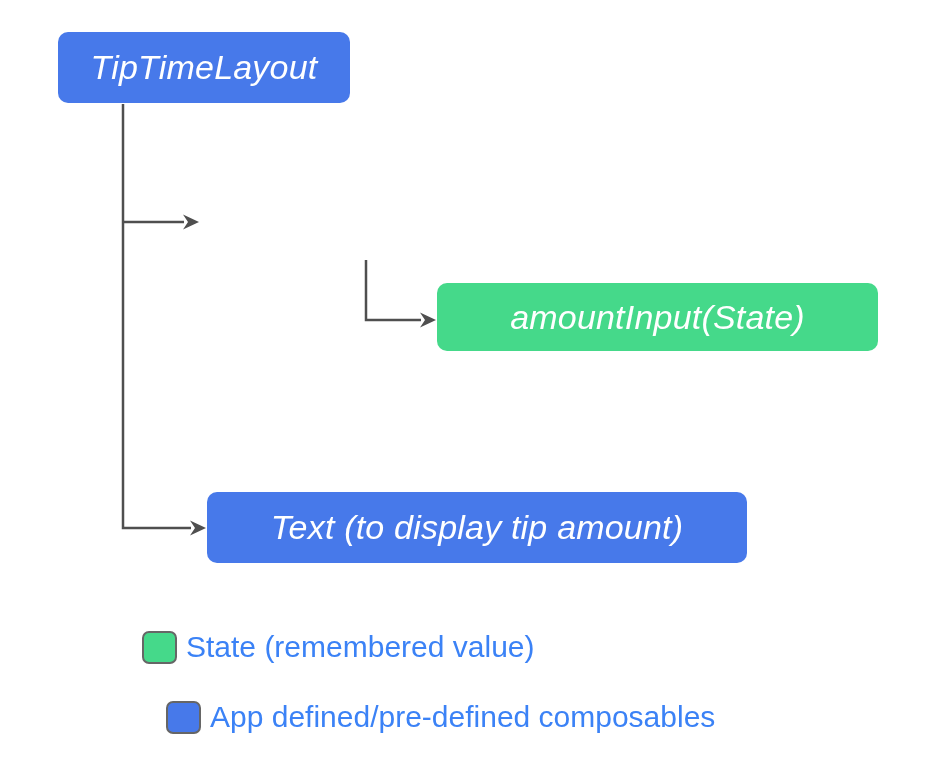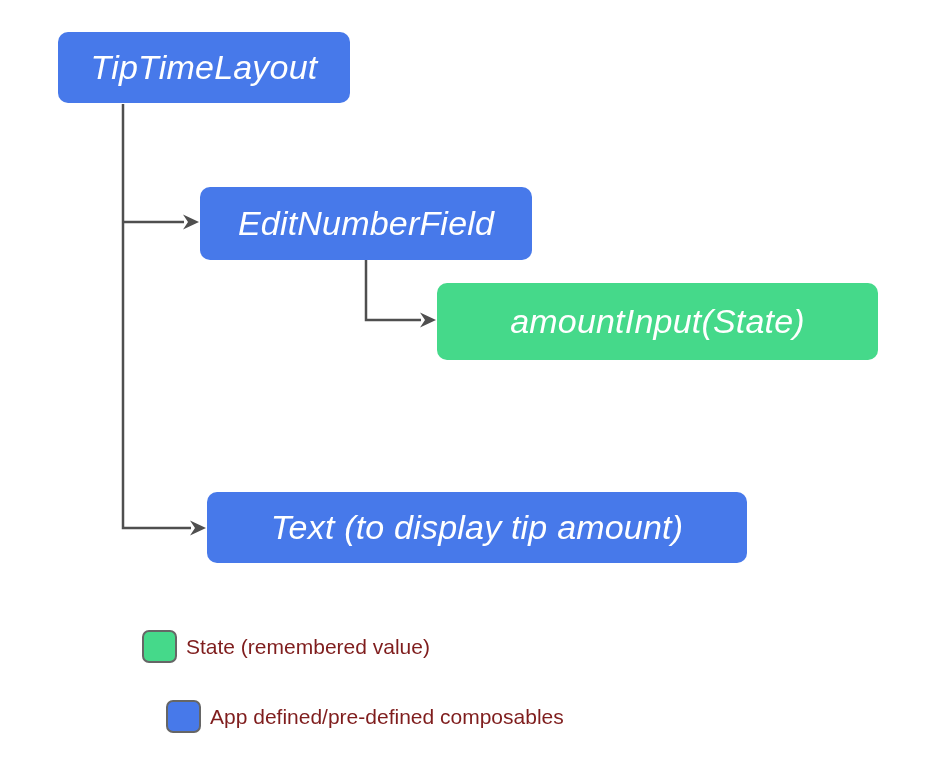--- a/index.html
+++ b/index.html
@@ -32,43 +32,43 @@
     font-size: 34px;
     letter-spacing: 0.2px;
     white-space: nowrap;
     font-style: italic;
   }
   .node.blue  { background: var(--blue); }
   .node.green { background: var(--green); }
 
   #node-tiptimelayout   { left: 58px;  top: 32px;  width: 292px; height: 71px; }
   #node-editnumberfield { left: 200px; top: 187px; width: 332px; height: 73px; }
-  #node-amountinput     { left: 437px; top: 283px; width: 441px; height: 77px; }
+  #node-amountinput     { left: 437px; top: 283px; width: 441px; height: 68px; }
   #node-text            { left: 207px; top: 492px; width: 540px; height: 71px; }
 
   .legend-item {
     position: absolute;
     display: flex;
     align-items: center;
     gap: 9px;
   }
   #legend-state      { left: 142px; top: 630px; }
   #legend-composable { left: 142px; top: 700px; padding-left: 24px; }
   .swatch {
     width: 31px;
     height: 29px;
     border: 2.5px solid #666666;
     border-radius: 7px;
     flex: 0 0 auto;
   }
   .swatch.green { background: var(--green); }
   .swatch.blue  { background: var(--blue); }
   .legend-label {
-    color: #7f1d1d;
-    font-size: 21px;
+    color: #3b82f6;
+    font-size: 30px;
     white-space: nowrap;
   }
 </style>
 </head>
 <body>
 
 <div id="canvas">
 
   <svg id="connectors" viewBox="0 0 925 775" xmlns="http://www.w3.org/2000/svg">
     <g stroke="#4f4f4f" stroke-width="2.5" fill="none">
@@ -84,23 +84,20 @@
     <g stroke="#4f4f4f" stroke-width="2.5" fill="none">
       <path d="M366,260 L366,320 L421,320"></path>
     </g>
     <path d="M436,320 L420,327.5 L425,320 L420,312.5 Z" fill="#4f4f4f" stroke="none"></path>
   </svg>
 
   <div id="node-tiptimelayout" class="node blue">
     <span>TipTimeLayout</span>
   </div>
 
-  <div id="node-editnumberfield" class="node blue">
-    <span>EditNumberField</span>
-  </div>
 
   <div id="node-amountinput" class="node green">
     <span>amountInput(State)</span>
   </div>
 
   <div id="node-text" class="node blue">
     <span>Text (to display tip amount)</span>
   </div>
 
   <div id="legend-state" class="legend-item">

